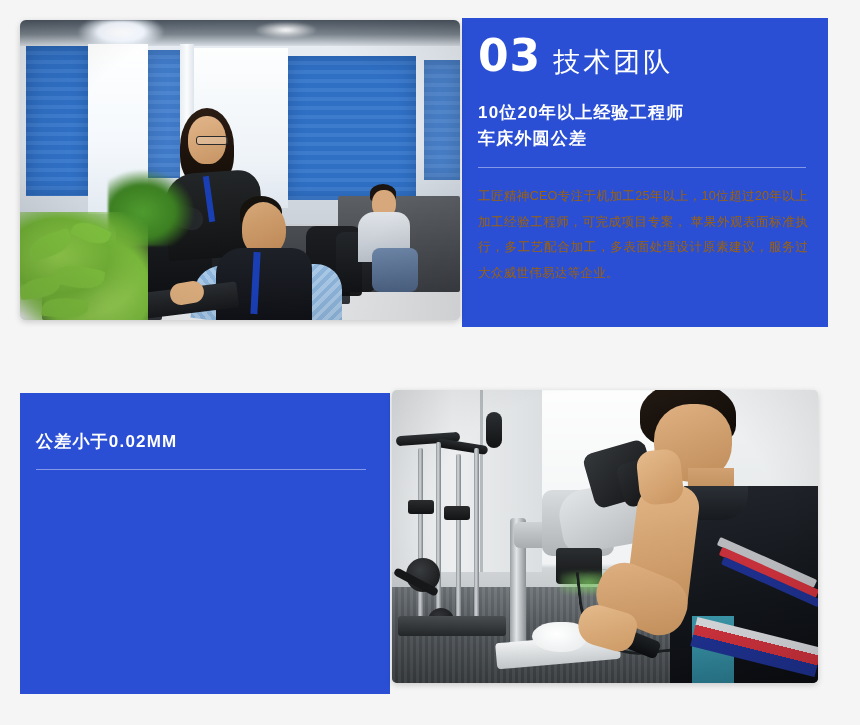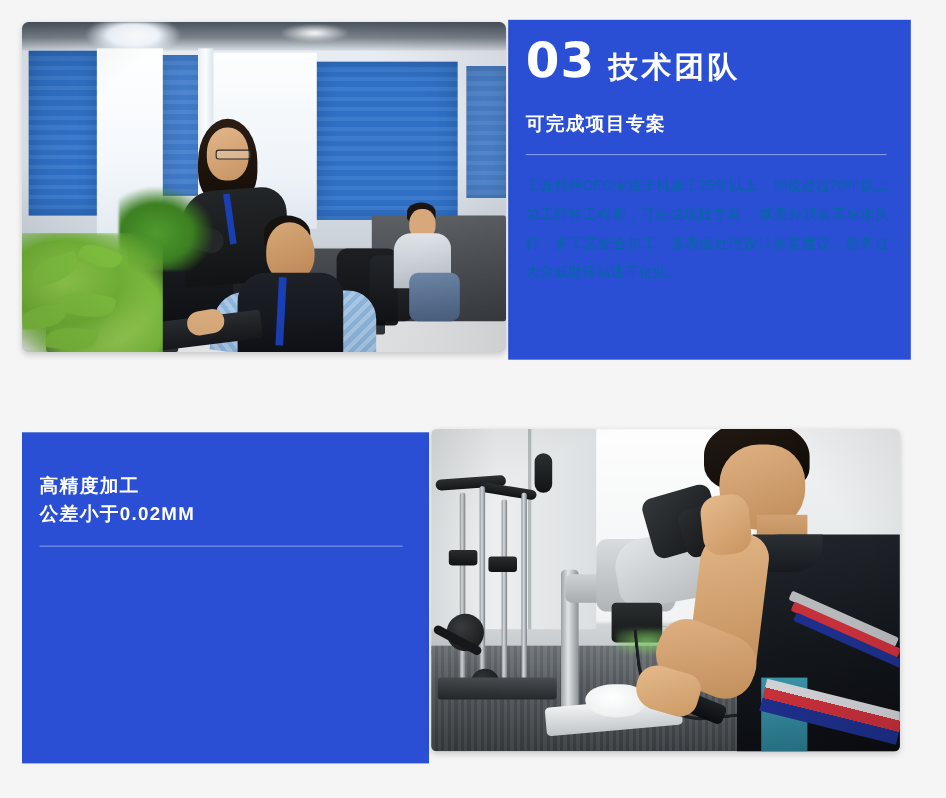--- a/index.html
+++ b/index.html
@@ -268,41 +268,41 @@
   }
   .head-num {
     font-size: 44px;
     font-weight: 800;
     letter-spacing: 1px;
     line-height: 1;
     font-family: "DejaVu Sans", "Liberation Sans", sans-serif;
   }
   .head-title {
     font-size: 27px;
-    font-weight: 700;
+    font-weight: 400;
     letter-spacing: 3px;
     line-height: 1;
   }
   .sub-line {
     font-size: 17px;
     font-weight: 700;
     letter-spacing: 1.2px;
     line-height: 1.55;
   }
   .divider {
     height: 1px;
     background: rgba(255,255,255,0.42);
     margin: 14px 0 16px 0;
     width: 328px;
   }
   .body-text {
     font-size: 12.6px;
     line-height: 2.05;
     letter-spacing: 0.2px;
-    color: #0369a1;
+    color: #a16207;
     width: 330px;
     text-align: justify;
     margin-top: 12px;
   }
 
   
   .section-04 {
     position: absolute;
     left: 0; top: 365px;
     width: 860px;
@@ -606,34 +606,34 @@
       <div class="off-leaf" style="left:52px; top:204px; width:38px; height:18px; transform:rotate(24deg);"></div>
       <div class="off-leaf" style="left:22px; top:278px; width:46px; height:20px; transform:rotate(6deg);"></div>
       <div class="off-vignette"></div>
     </div>
 
     <div class="top-text">
       <div class="head-row">
         <span class="head-num">03</span>
         <span class="head-title">技术团队</span>
       </div>
-      <div class="sub-line">可完成项目专案</div>
+      <div class="sub-line">10位20年以上经验工程师</div>
+      <div class="sub-line">车床外圆公差</div>
       <div class="divider"></div>
       <div class="body-text">工匠精神CEO专注于机加工25年以上，10位超过20年以上加工经验工程师，可完成项目专案， 苹果外观表面标准执行，多工艺配合加工，多表面处理设计原素建议，服务过大众威世伟易达等企业。</div>
     </div>
   </div>
 
   <div class="section-04">
 
     <div class="panel-blue-bottom"></div>
 
     <div class="bottom-text">
       <div class="head-row">
       </div>
-      <div class="sub-line">高精度加工</div>
       <div class="sub-line">公差小于0.02MM</div>
       <div class="divider"></div>
     </div>
 
     <div class="photo-micro">
       <div class="mi-bg"></div>
       <div class="mi-window"></div>
       <div class="mi-wallpanel"></div>
       <div class="mi-wallseam"></div>
       <div class="mi-benchedge"></div>

